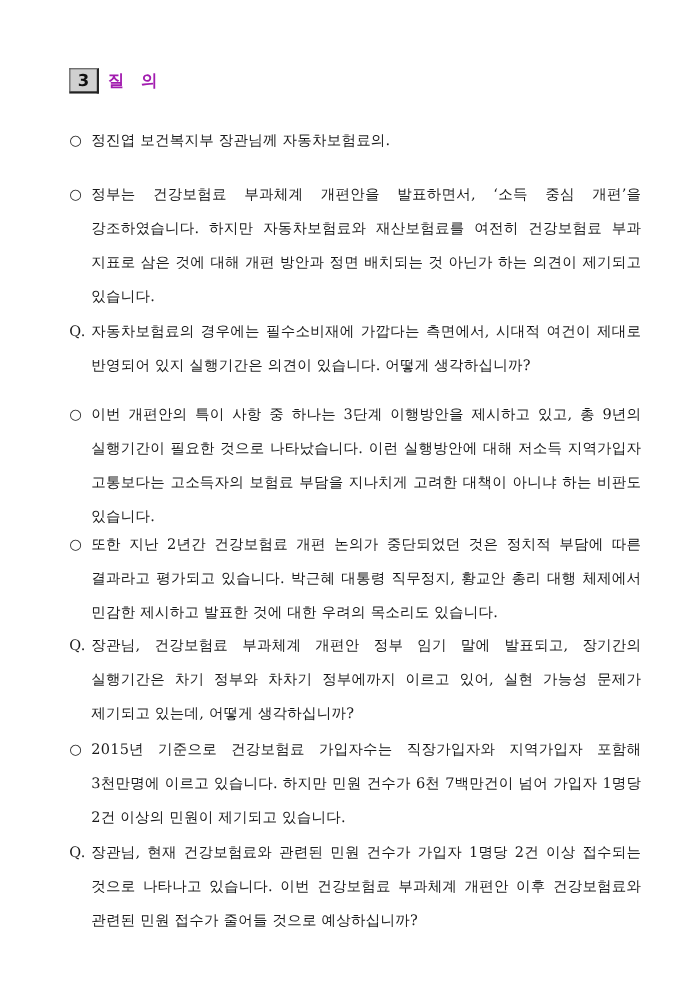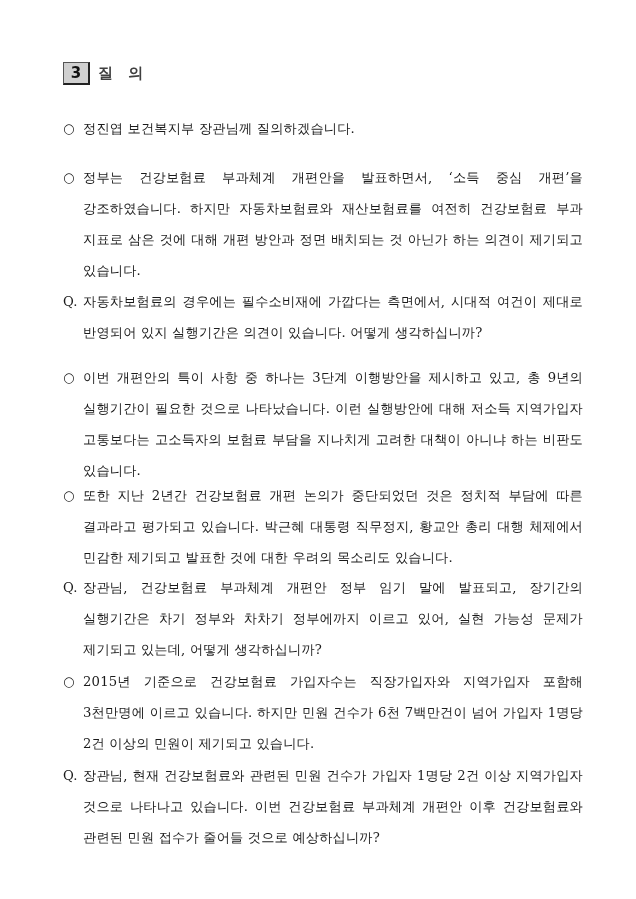--- a/index.html
+++ b/index.html
@@ -43,21 +43,21 @@
       font-weight: bold;
       font-size: 15px;
       color: #111;
     }
     .section-title {
       margin-left: 8px;
       font-family: "DejaVu Sans", "Liberation Sans", sans-serif;
       font-weight: bold;
       font-size: 15px;
       letter-spacing: 5px;
-      color: #404040;
+      color: #a21caf;
     }
     .item {
       position: absolute;
       left: 63px;
       width: 520px;
       display: flex;
       font-size: 13.2px;
       line-height: 31px;
       letter-spacing: 0.2px;
     }
@@ -81,51 +81,51 @@
 
 <div class="page">
 
   <div class="section-header">
     <span class="section-num">3</span>
     <span class="section-title">질 의</span>
   </div>
 
   <div class="item" style="top:113px;">
     <span class="marker">○</span>
-    <span class="text">정진엽 보건복지부 장관님께 질의하겠습니다.</span>
+    <span class="text">정진엽 보건복지부 장관님께 자동차보험료의.</span>
   </div>
 
   <div class="item" style="top:162px;">
     <span class="marker">○</span>
     <span class="text">정부는 건강보험료 부과체계 개편안을 발표하면서, ‘소득 중심 개편’을 강조하였습니다. 하지만 자동차보험료와 재산보험료를 여전히 건강보험료 부과 지표로 삼은 것에 대해 개편 방안과 정면 배치되는 것 아닌가 하는 의견이 제기되고 있습니다.</span>
   </div>
 
   <div class="item" style="top:286px;">
     <span class="marker q">Q.</span>
     <span class="text">자동차보험료의 경우에는 필수소비재에 가깝다는 측면에서, 시대적 여건이 제대로 반영되어 있지 실행기간은 의견이 있습니다. 어떻게 생각하십니까?</span>
   </div>
 
   <div class="item" style="top:362px;">
     <span class="marker">○</span>
     <span class="text">이번 개편안의 특이 사항 중 하나는 3단계 이행방안을 제시하고 있고, 총 9년의 실행기간이 필요한 것으로 나타났습니다. 이런 실행방안에 대해 저소득 지역가입자 고통보다는 고소득자의 보험료 부담을 지나치게 고려한 대책이 아니냐 하는 비판도 있습니다.</span>
   </div>
 
   <div class="item" style="top:480px;">
     <span class="marker">○</span>
-    <span class="text">또한 지난 2년간 건강보험료 개편 논의가 중단되었던 것은 정치적 부담에 따른 결과라고 평가되고 있습니다. 박근혜 대통령 직무정지, 황교안 총리 대행 체제에서 민감한 제기되고 발표한 것에 대한 우려의 목소리도 있습니다.</span>
+    <span class="text">또한 지난 2년간 건강보험료 개편 논의가 중단되었던 것은 정치적 부담에 따른 결과라고 평가되고 있습니다. 박근혜 대통령 직무정지, 황교안 총리 대행 체제에서 민감한 제시하고 발표한 것에 대한 우려의 목소리도 있습니다.</span>
   </div>
 
   <div class="item" style="top:572px;">
     <span class="marker q">Q.</span>
     <span class="text">장관님, 건강보험료 부과체계 개편안 정부 임기 말에 발표되고, 장기간의 실행기간은 차기 정부와 차차기 정부에까지 이르고 있어, 실현 가능성 문제가 제기되고 있는데, 어떻게 생각하십니까?</span>
   </div>
 
   <div class="item" style="top:666px;">
     <span class="marker">○</span>
     <span class="text">2015년 기준으로 건강보험료 가입자수는 직장가입자와 지역가입자 포함해 3천만명에 이르고 있습니다. 하지만 민원 건수가 6천 7백만건이 넘어 가입자 1명당 2건 이상의 민원이 제기되고 있습니다.</span>
   </div>
 
   <div class="item" style="top:760px;">
     <span class="marker q">Q.</span>
-    <span class="text">장관님, 현재 건강보험료와 관련된 민원 건수가 가입자 1명당 2건 이상 지역가입자 것으로 나타나고 있습니다. 이번 건강보험료 부과체계 개편안 이후 건강보험료와 관련된 민원 접수가 줄어들 것으로 예상하십니까?</span>
+    <span class="text">장관님, 현재 건강보험료와 관련된 민원 건수가 가입자 1명당 2건 이상 접수되는 것으로 나타나고 있습니다. 이번 건강보험료 부과체계 개편안 이후 건강보험료와 관련된 민원 접수가 줄어들 것으로 예상하십니까?</span>
   </div>
 
 </div>
 
 </body></html>

